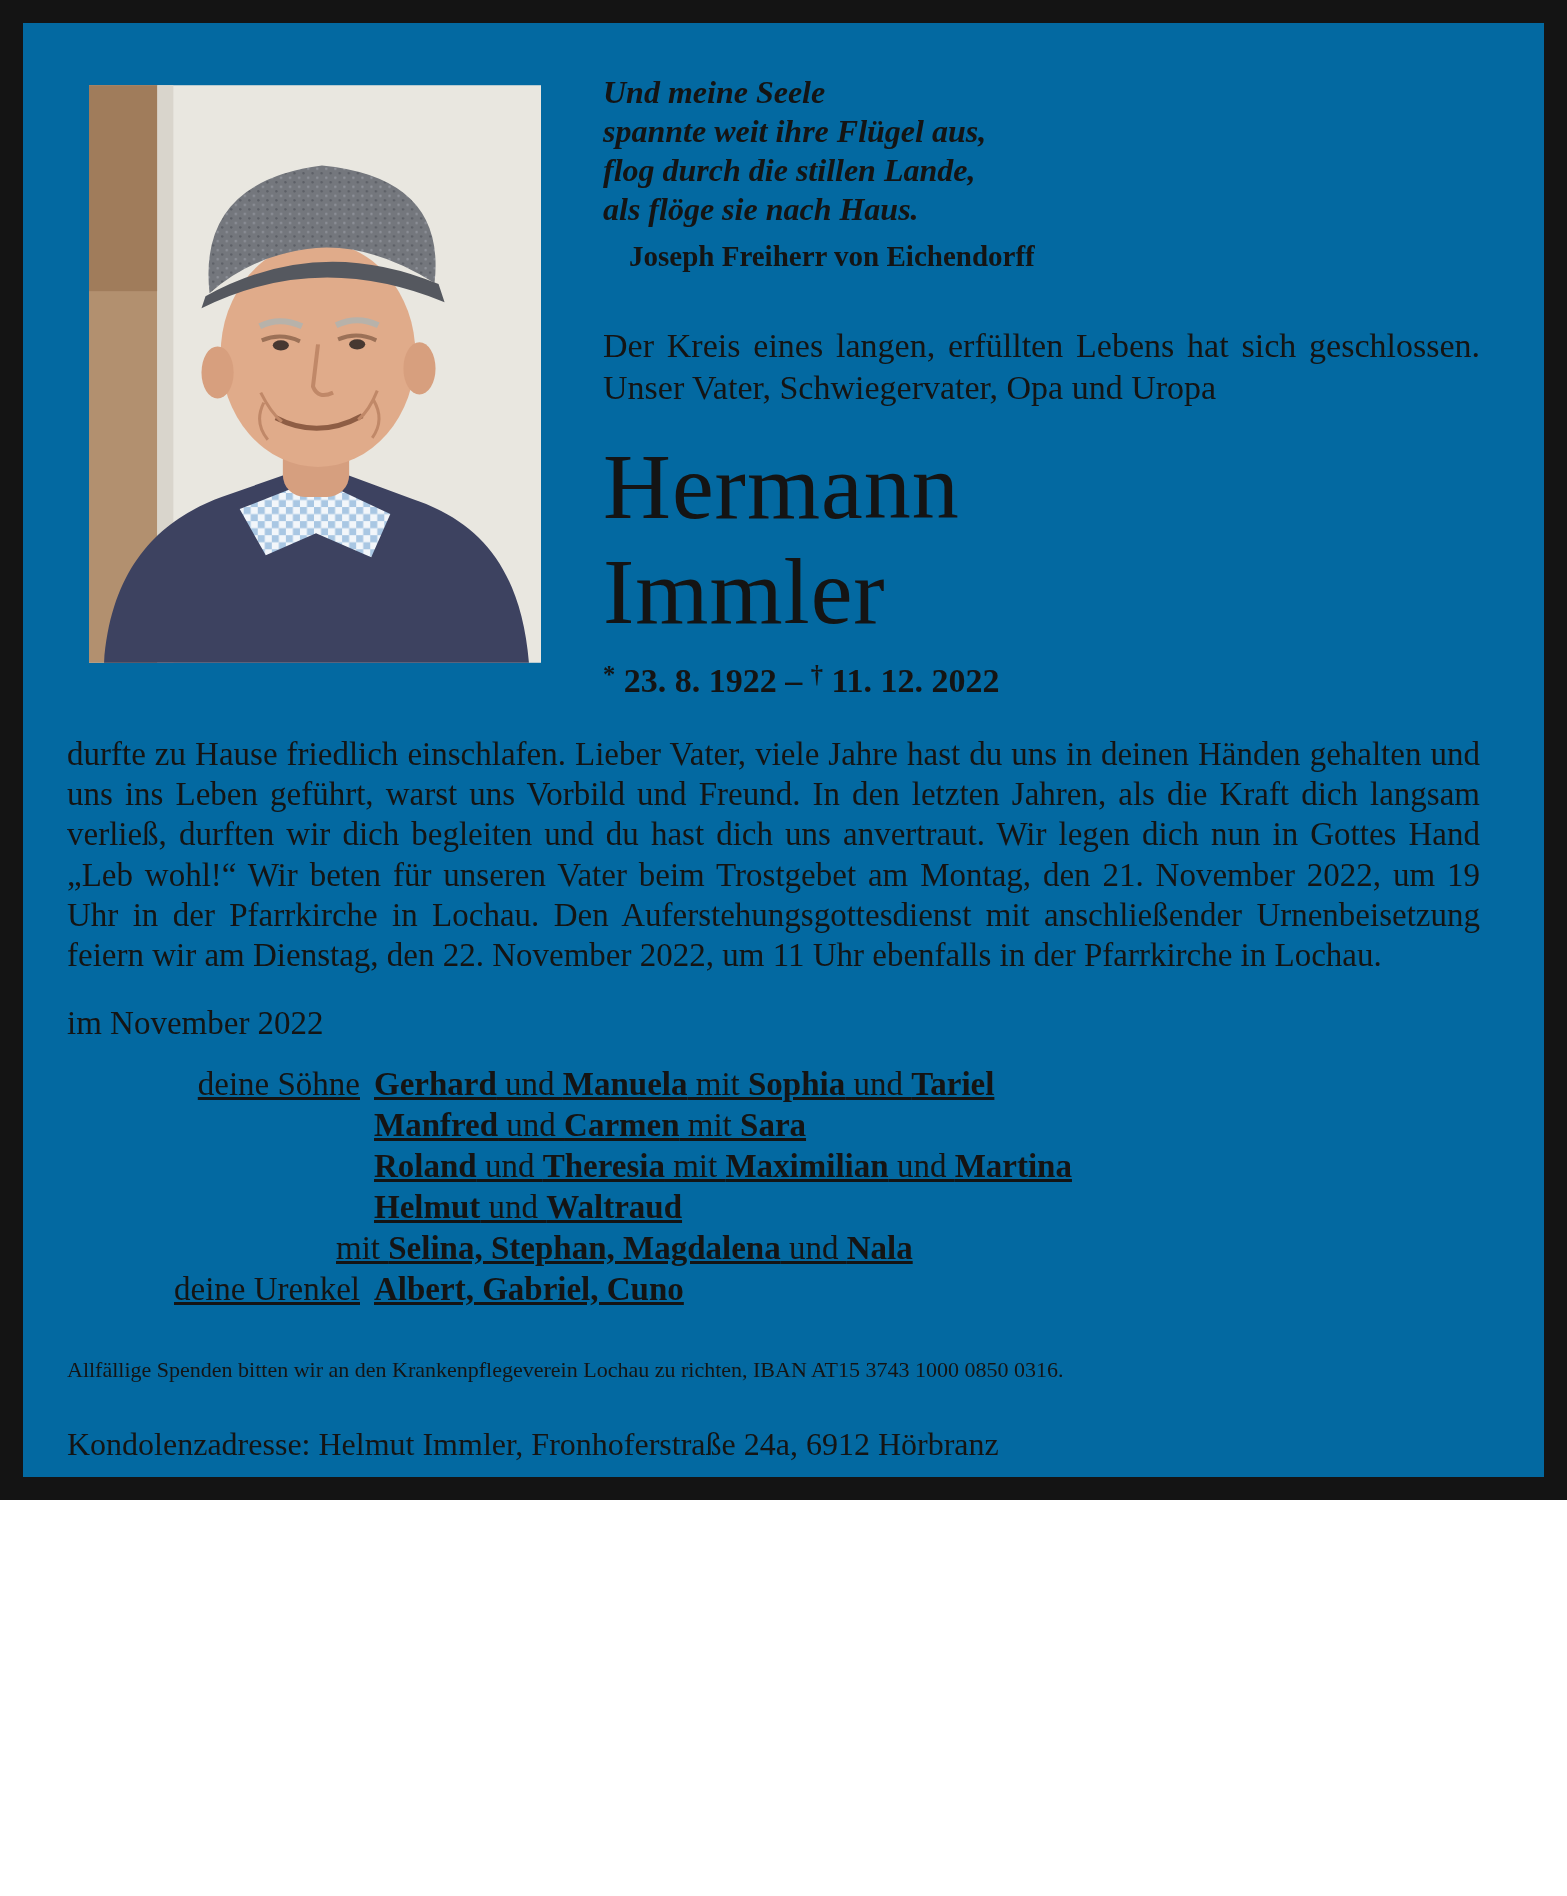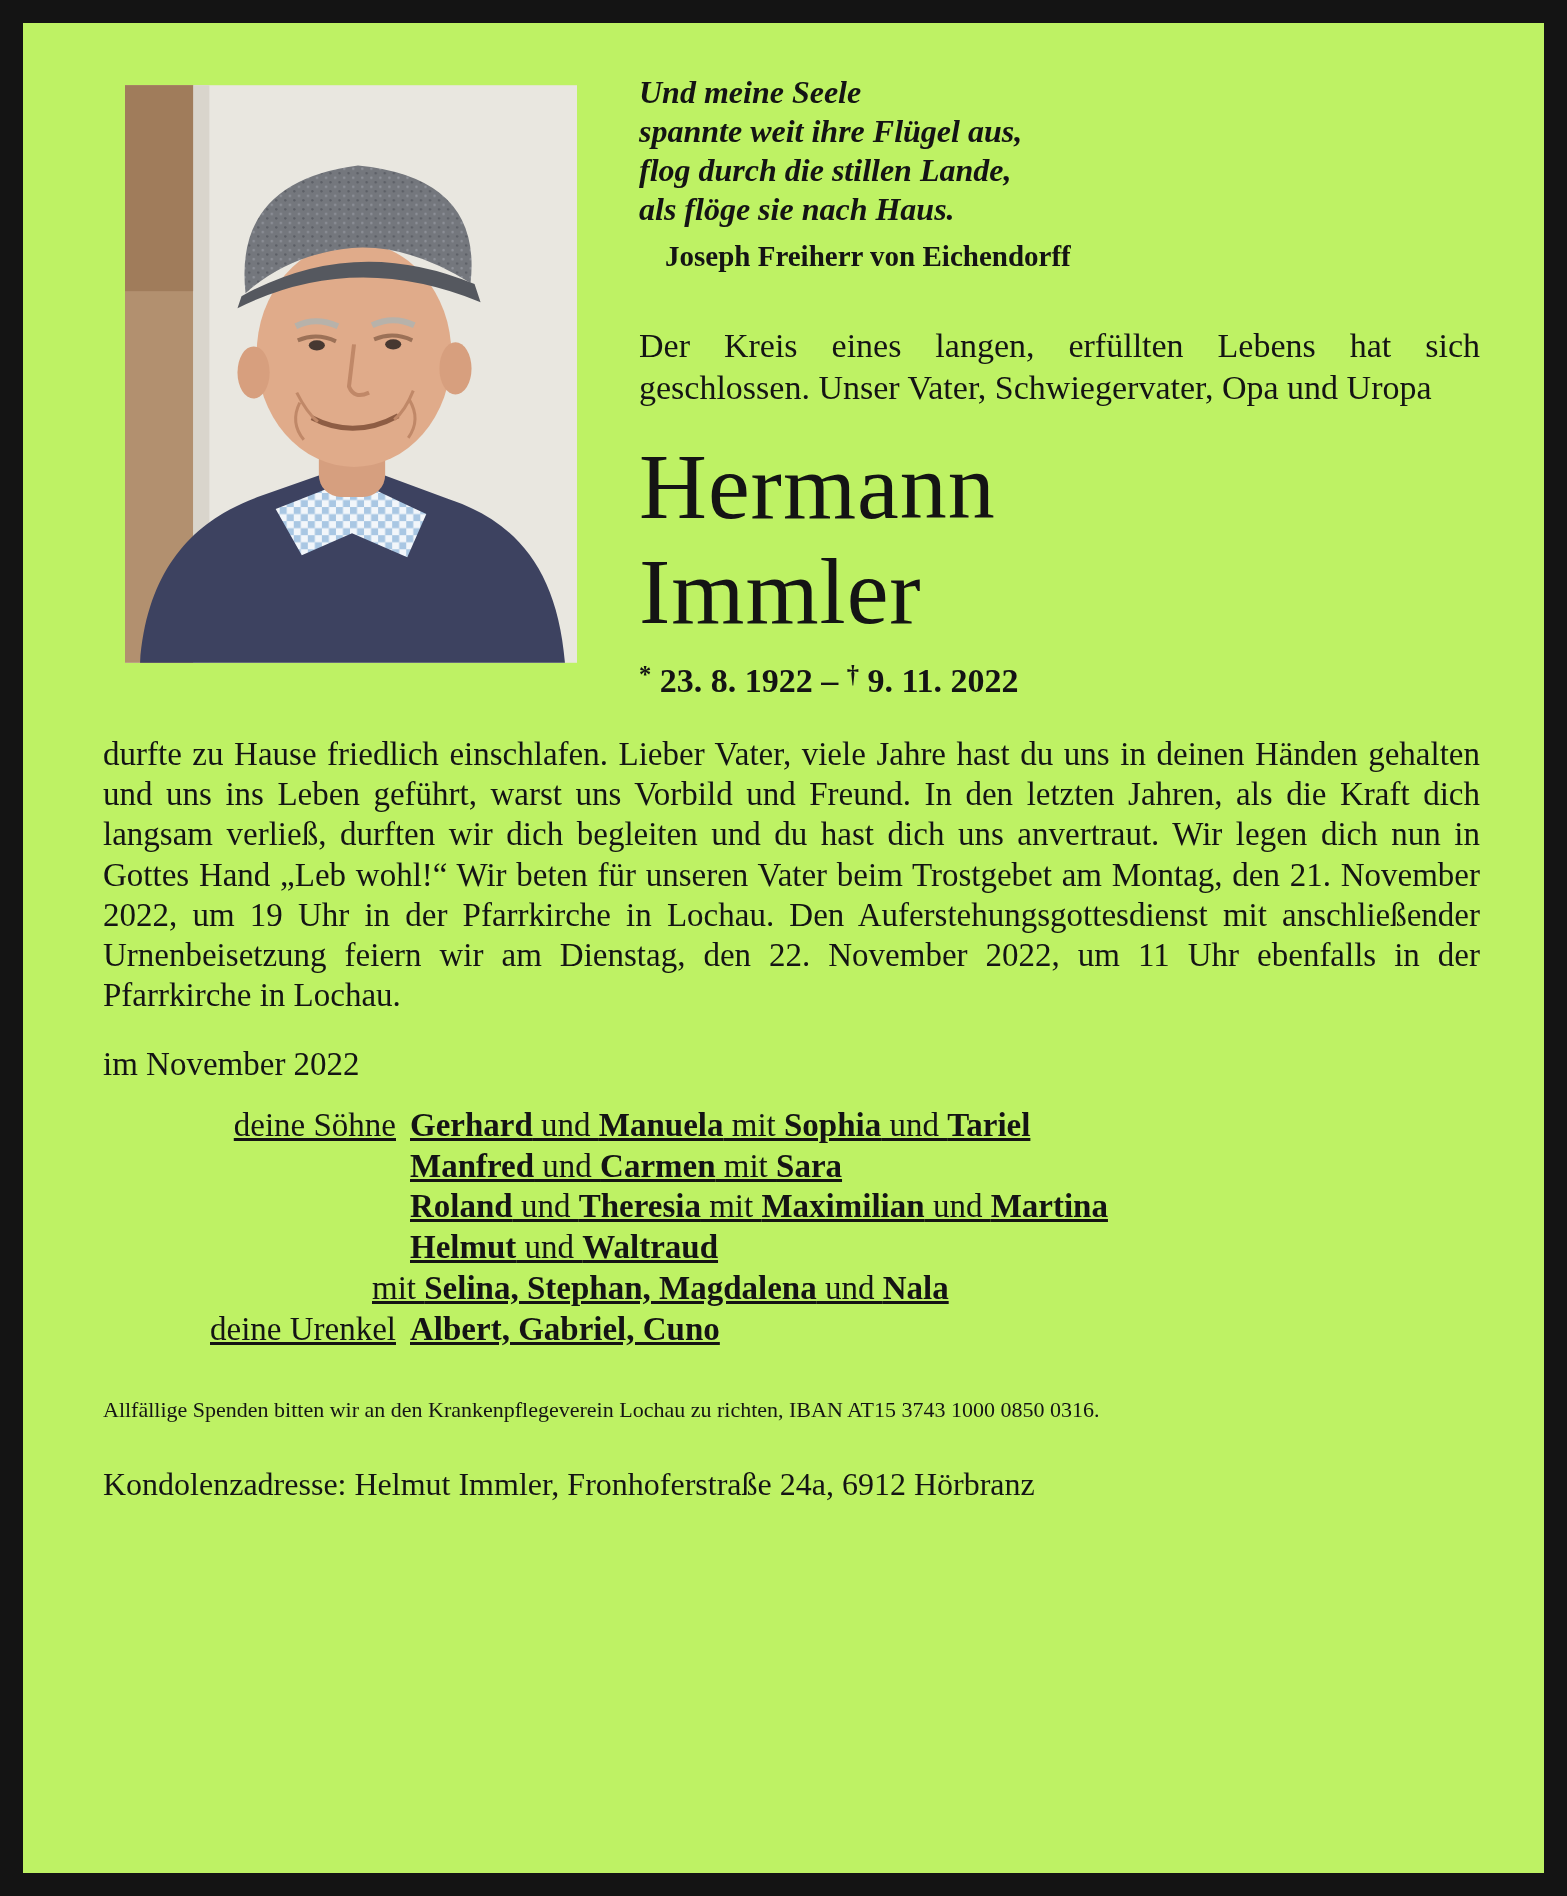--- a/index.html
+++ b/index.html
@@ -4,24 +4,24 @@
 <style>
   * { margin: 0; padding: 0; box-sizing: border-box; }
   html, body { background: #ffffff; }
   body {
     width: 1567px;
     font-family: "Liberation Serif", serif;
     color: #141414;
   }
   .page {
     width: 1567px;
-    height: 1896px;
+    height: 1500px;
     border: 23px solid #141414;
-    background: #bef264;
-    padding: 36px 64px 40px 80px;
+    background: #0369a1;
+    padding: 36px 64px 40px 44px;
     overflow: hidden;
   }
   .top { display: flex; }
   .photo-wrap {
     flex: 0 0 auto;
     width: 452px;
     height: 578px;
     margin-left: 22px;
     margin-top: 26px;
   }
@@ -120,21 +120,21 @@
       <div class="name">
         <div>Hermann</div>
         <div>Immler</div>
       </div>
 
       <div class="dates">
         <span class="sym">*</span>
         <span>23. 8. 1922</span>
         <span>–</span>
         <span class="sym">†</span>
-        <span>9. 11. 2022</span>
+        <span>11. 12. 2022</span>
       </div>
 
     </div>
   </div>
 
   <p class="body-par">durfte zu Hause friedlich einschlafen. Lieber Vater, viele Jahre hast du uns in deinen Händen gehalten und uns ins Leben geführt, warst uns Vorbild und Freund. In den letzten Jahren, als die Kraft dich langsam verließ, durften wir dich begleiten und du hast dich uns anvertraut. Wir legen dich nun in Gottes Hand „Leb wohl!“ Wir beten für unseren Vater beim Trostgebet am Montag, den 21. November 2022, um 19 Uhr in der Pfarrkirche in Lochau. Den Auferstehungsgottesdienst mit anschließender Urnenbeisetzung feiern wir am Dienstag, den 22. November 2022, um 11 Uhr ebenfalls in der Pfarrkirche in Lochau.</p>
 
   <div class="places">
     <div>im November 2022</div>
   </div>

